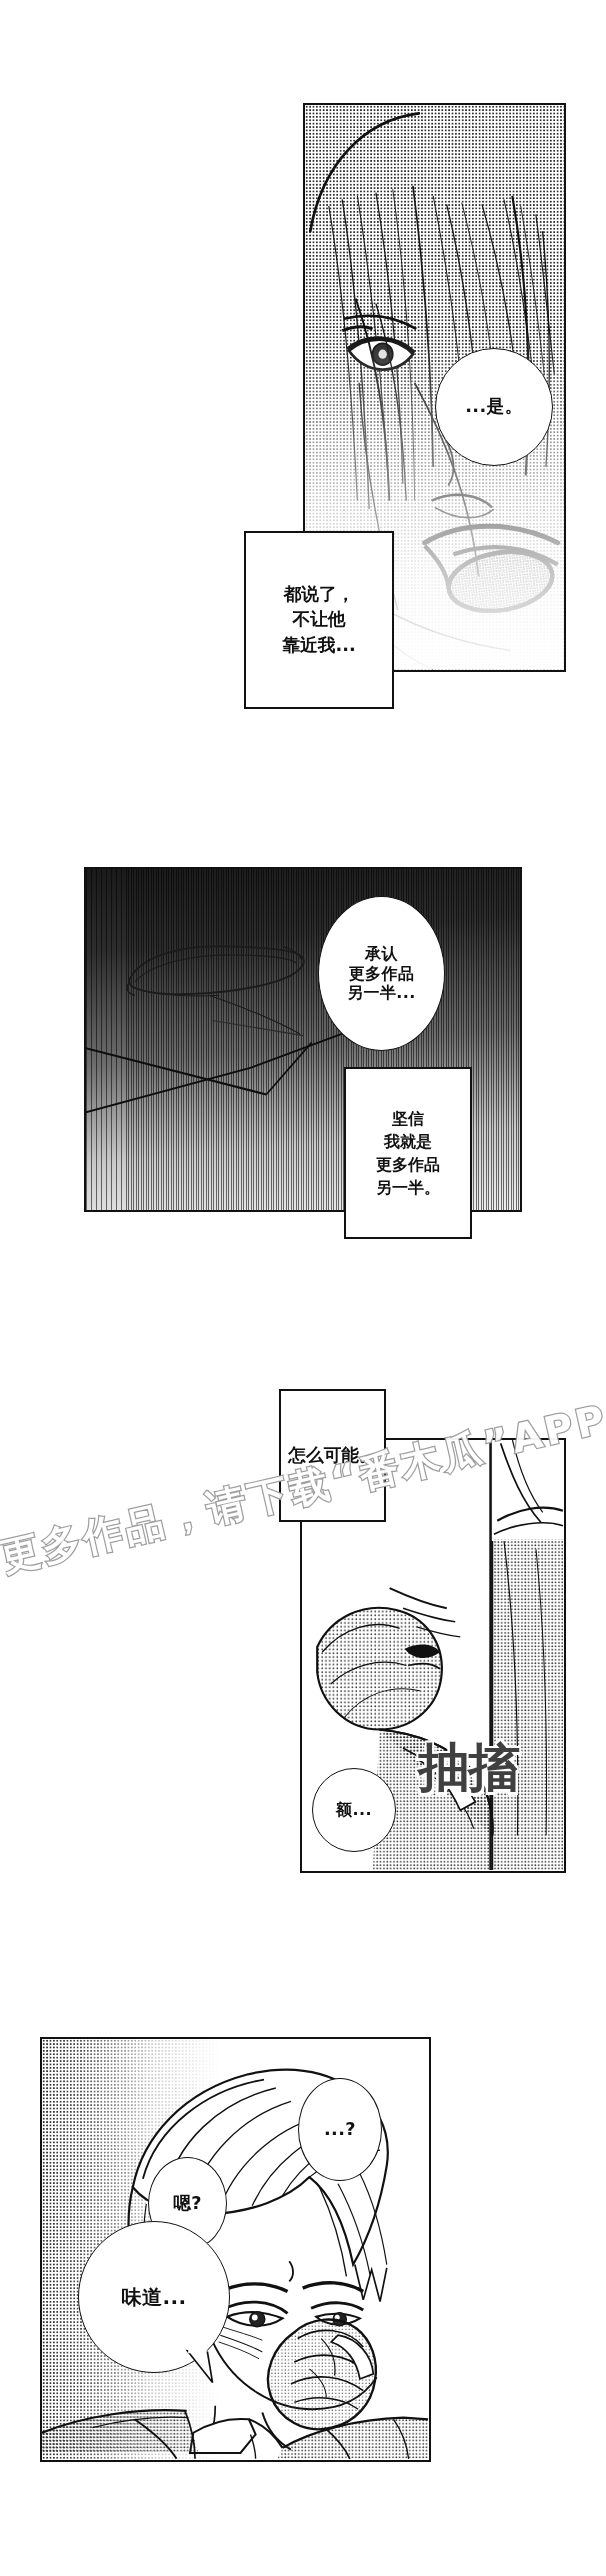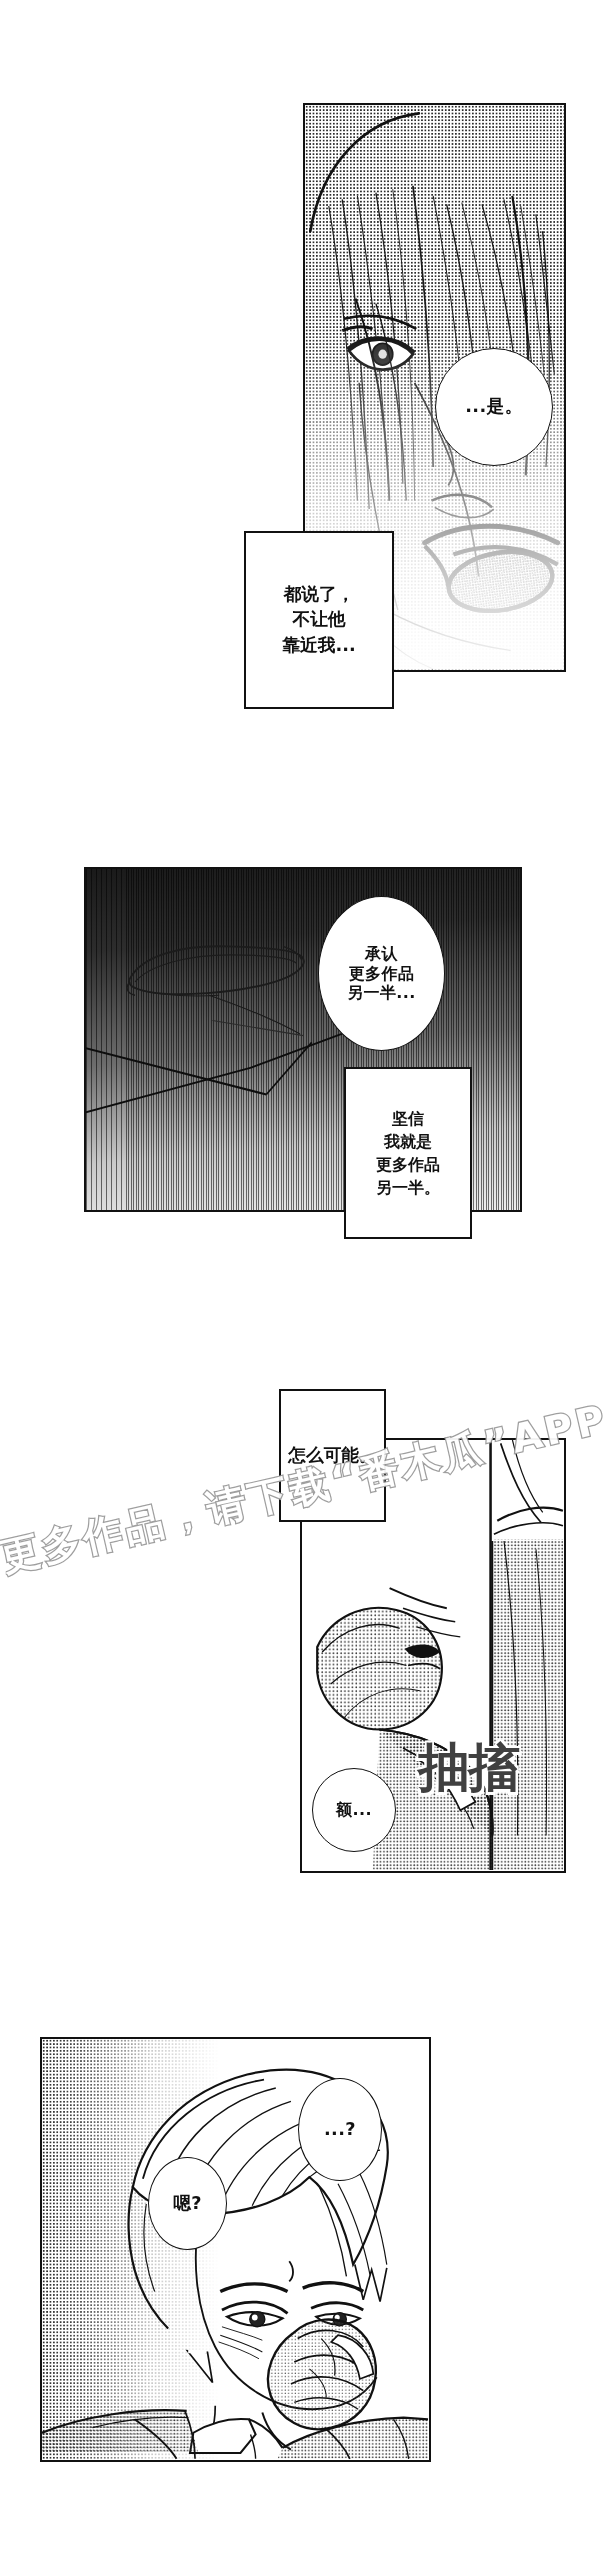--- a/index.html
+++ b/index.html
@@ -352,20 +352,23 @@
     </svg>
 
     <div class="balloon" id="p4-b1" style="left:256px;top:39px;width:82px;height:101px;font-size:17.7px;">
       <span>...?</span>
     </div>
 
     <div class="balloon" id="p4-b2" style="left:106px;top:118px;width:77px;height:91px;font-size:17.7px;">
       <span>嗯?</span>
     </div>
 
+    <div class="balloon" id="p4-b3" style="left:36px;top:182px;width:150px;height:150px;font-size:20px;">
+      <span>味道...</span>
+    </div>
 
     <svg width="51" height="42" style="position:absolute;left:140px;top:310px;" viewBox="0 0 60 50">
       <path d="M 6 2 L 36 40 L 30 4 Z" fill="#fff" stroke="#111" stroke-width="2"></path>
       <path d="M 7 3 L 29 3" stroke="#fff" stroke-width="4"></path>
     </svg>
   </div>
 
 </div>
 
 

